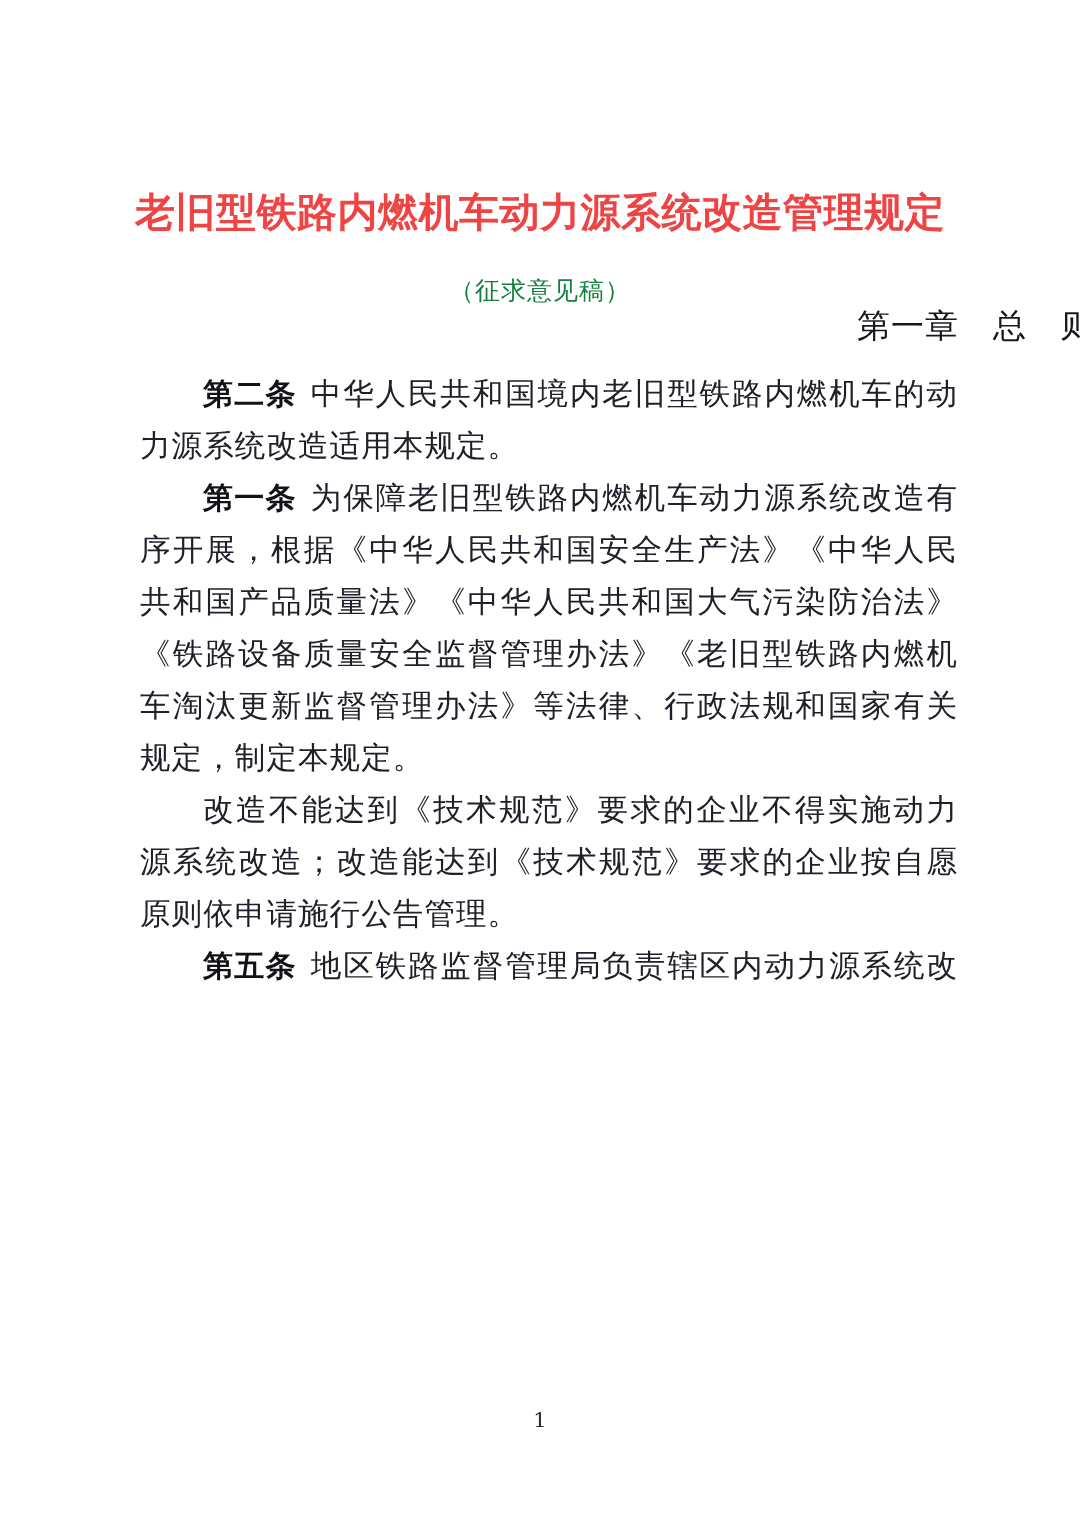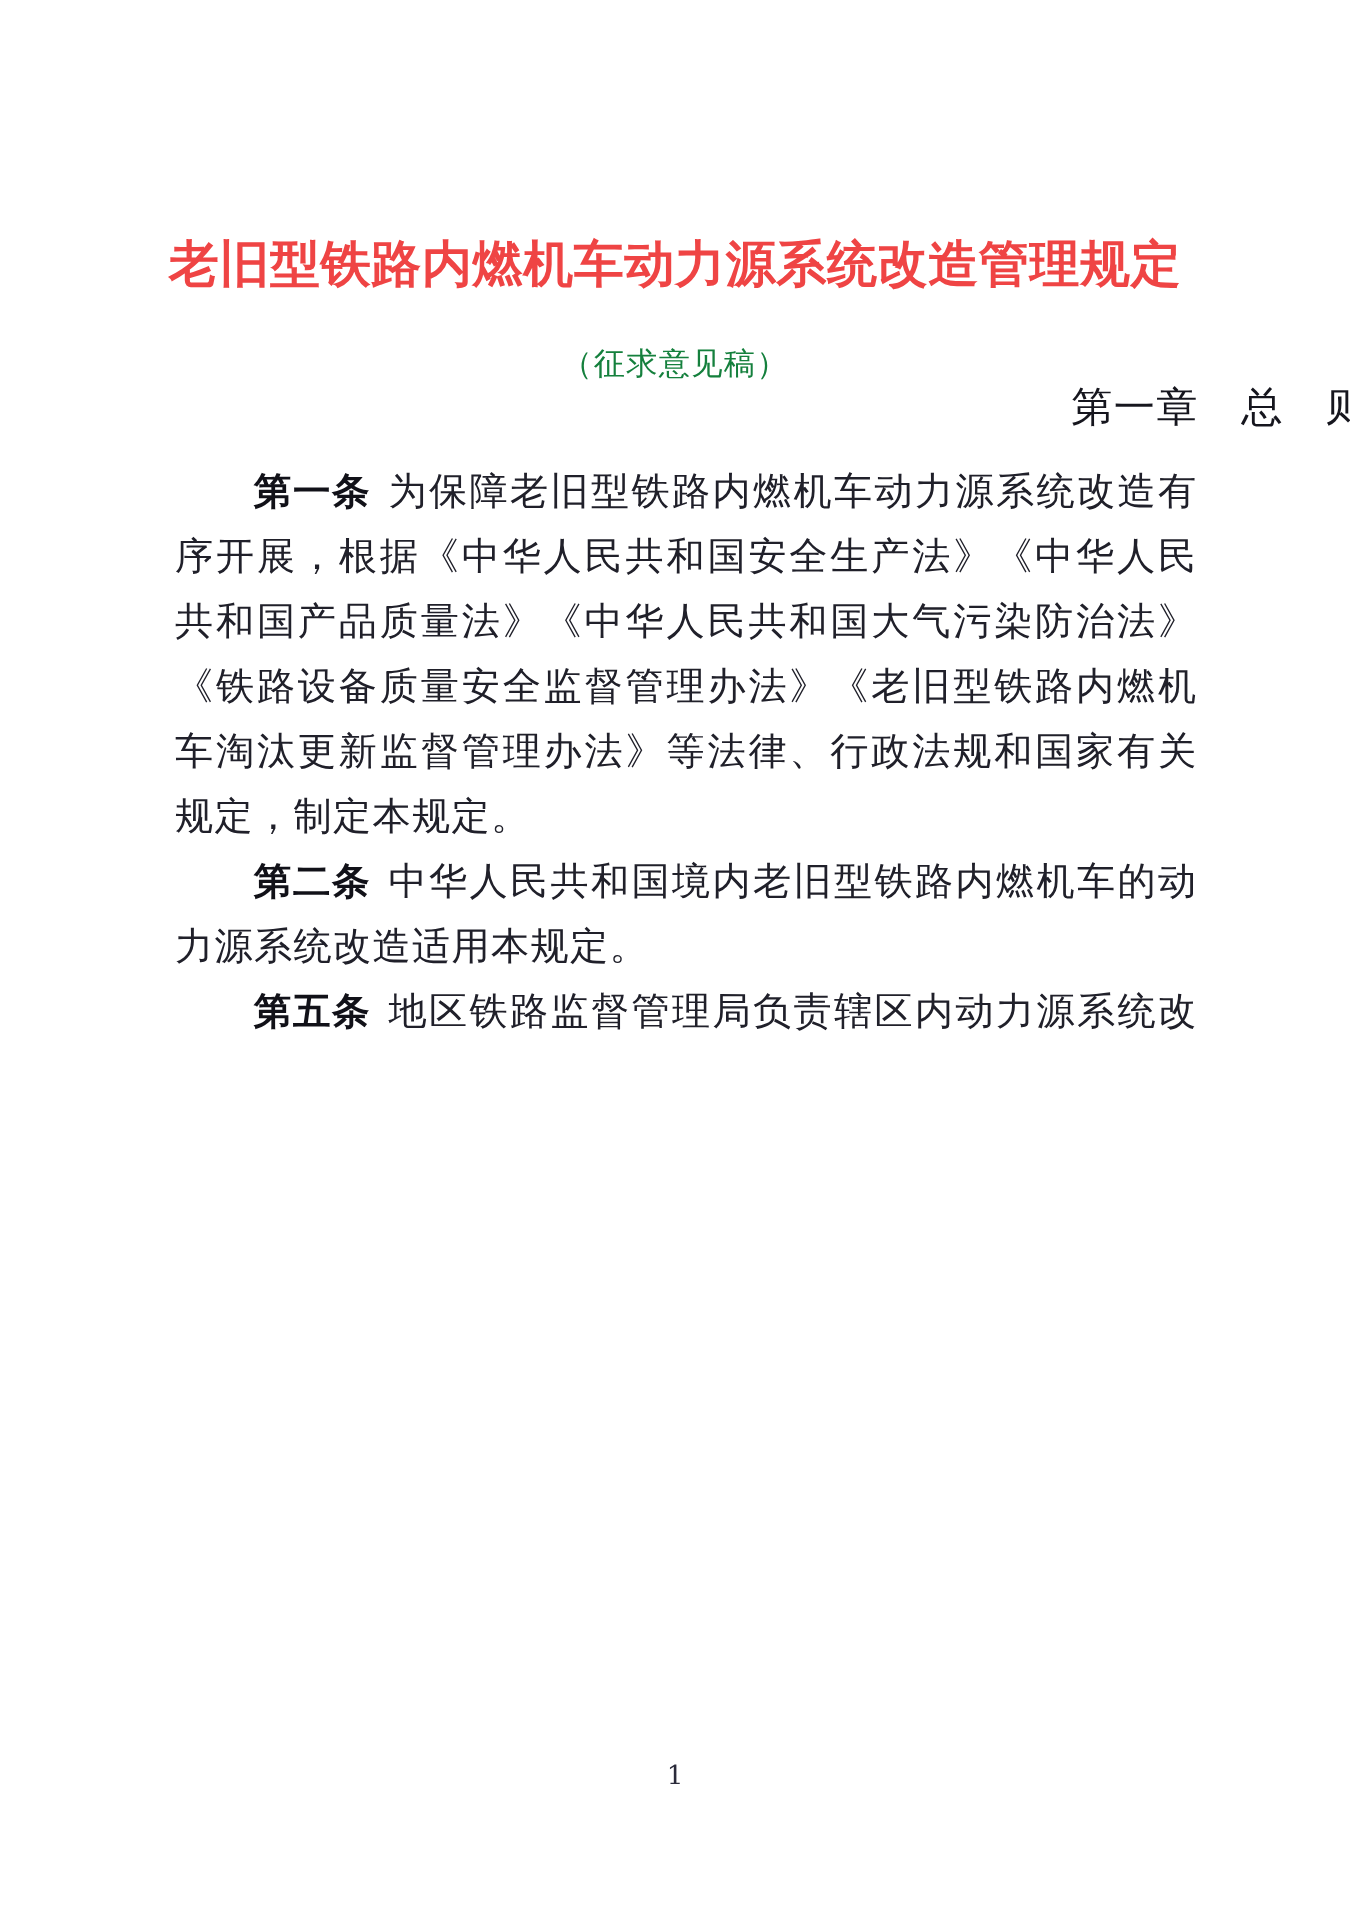--- a/index.html
+++ b/index.html
@@ -124,26 +124,27 @@
 <div class="page">
 
   <div class="doc-title">老旧型铁路内燃机车动力源系统改造管理规定</div>
 
   <div class="doc-subtitle">（征求意见稿）</div>
 
   <div class="chapter-heading">第一章　总　则</div>
 
   <div class="body-block">
 
+    <p class="para"><span class="label">第二条</span><span class="gap"></span><span>中华人民共和国境内老旧型铁路内燃机车的动力源系统改造适用本规定。</span></p>
+
     <p class="para"><span class="label">第一条</span><span class="gap"></span><span>为保障老旧型铁路内燃机车动力源系统改造有序开展，根据《中华人民共和国安全生产法》《中华人民共和国产品质量法》《中华人民共和国大气污染防治法》《铁路设备质量安全监督管理办法》《老旧型铁路内燃机车淘汰更新监督管理办法》等法律、行政法规和国家有关规定，制定本规定。</span></p>
-
-    <p class="para"><span class="label">第二条</span><span class="gap"></span><span>中华人民共和国境内老旧型铁路内燃机车的动力源系统改造适用本规定。</span></p>
 
 
 
+    <p class="para"><span>改造不能达到《技术规范》要求的企业不得实施动力源系统改造；改造能达到《技术规范》要求的企业按自愿原则依申请施行公告管理。</span></p>
 
     <p class="para para-last"><span class="label">第五条</span><span class="gap"></span><span>地区铁路监督管理局负责辖区内动力源系统改造管</span></p>
 
   </div>
 
   <div class="page-number">1</div>
 
 </div>
 
 </body></html>

